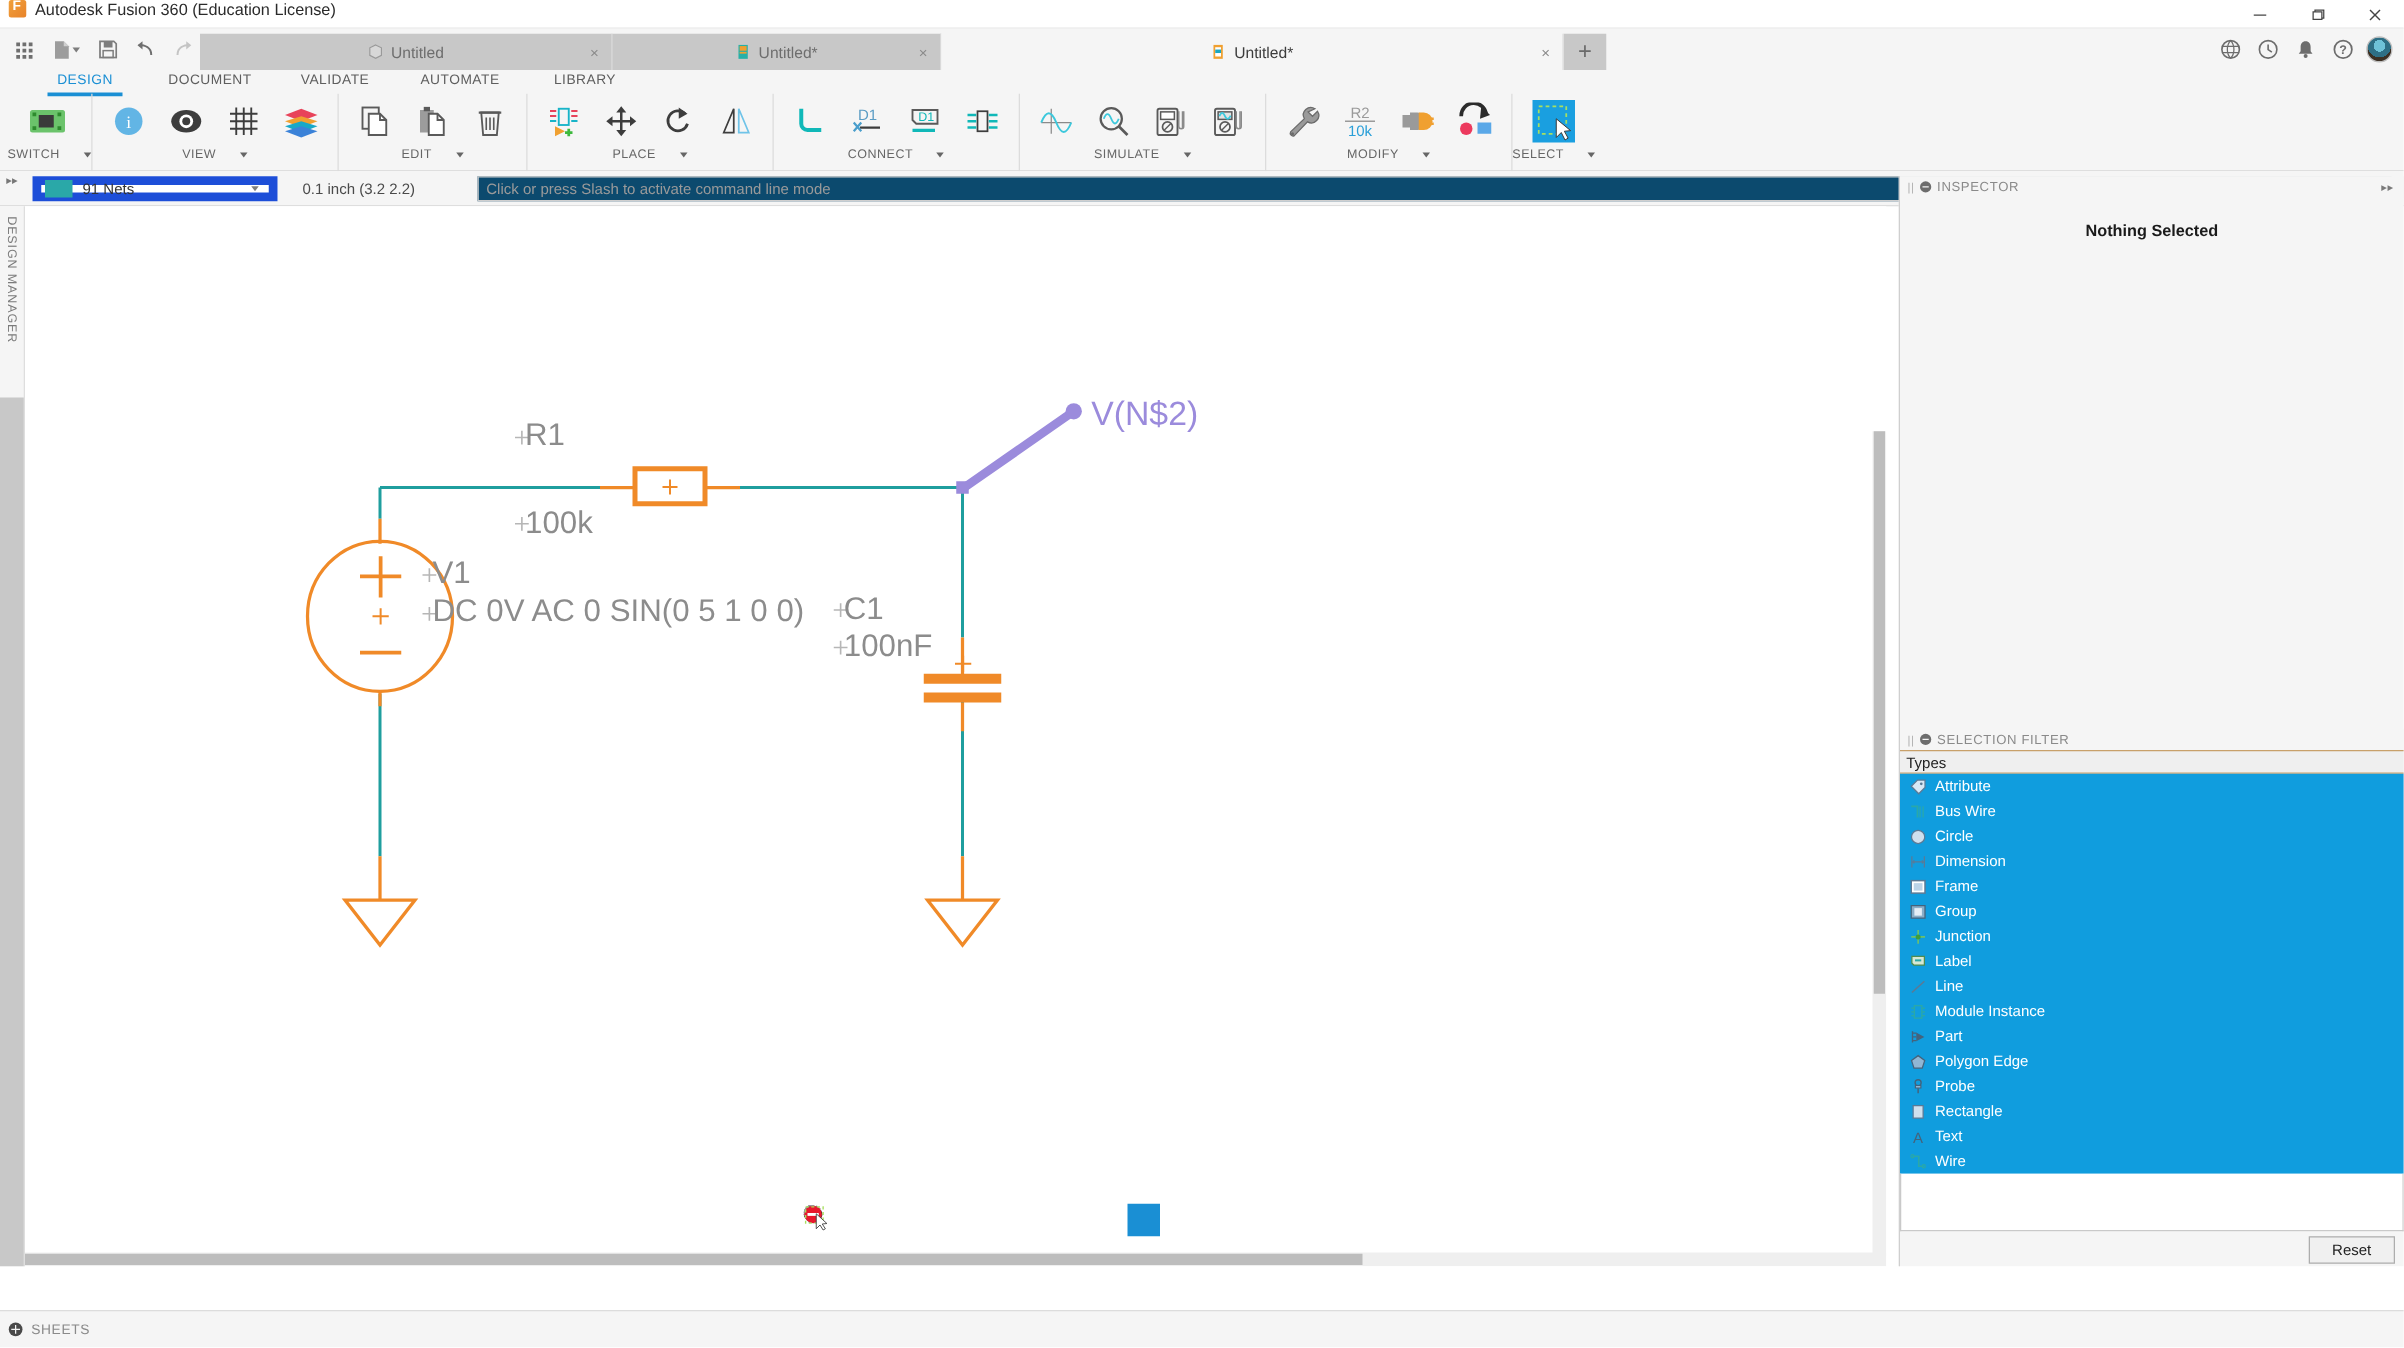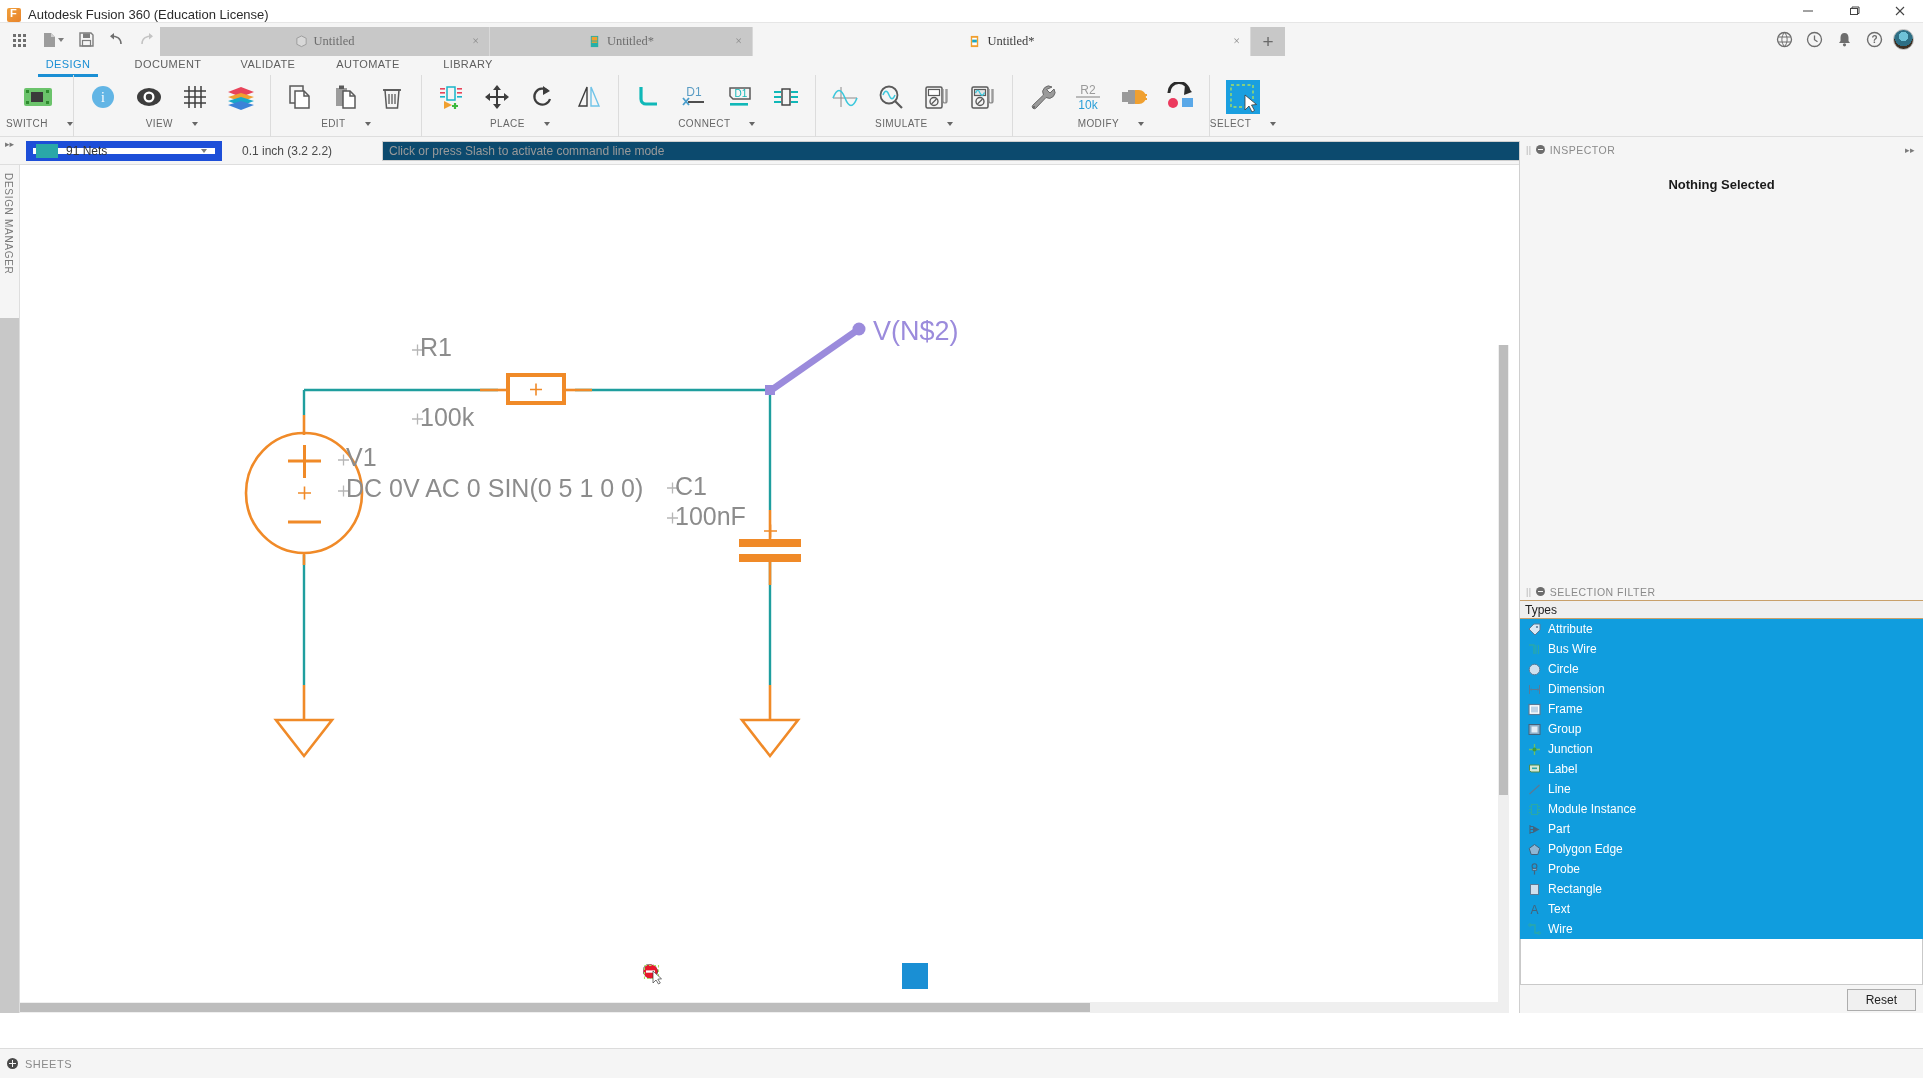--- a/index.html
+++ b/index.html
@@ -7,21 +7,21 @@
     width: 1923px; height: 1078px;
     font-family: "Liberation Sans", sans-serif;
     background: #ffffff;
     overflow: hidden;
   }
   .app { position: relative; width: 1923px; height: 1078px; }
 
   
   .titlebar {
     position: absolute; top: 0; left: 0; width: 1923px; height: 23px;
-    background: #ffffff; display: flex; align-items: flex-end;
+    background: #ffffff; display: flex; align-items: flex-start;
     border-bottom: 1px solid #e6e6e6;
   }
   .titlebar .tb-icon {
     width: 14px; height: 14px; margin-left: 7px; margin-right: 7px;
     background: linear-gradient(135deg,#f0a03c 0%, #e8832a 100%);
     border-radius: 2px; position: relative;
   }
   .titlebar .tb-icon::after {
     content: "F"; position: absolute; left: 3px; top: -1px;
     font-size: 11px; color: #fff; font-weight: bold;
@@ -45,21 +45,20 @@
   }
   .qbtn svg { display: block; }
   .caret-s { width: 0; height: 0; border-left: 3.5px solid transparent; border-right: 3.5px solid transparent; border-top: 4px solid #7d7d7d; margin-left: 1px; }
 
   .tabs { display: flex; align-items: flex-end; height: 33px; flex: 1; }
   .tab {
     height: 29px; display: flex; align-items: center; justify-content: center;
     position: relative; font-size: 12.5px; color: #6e6e6e;
     border-right: 1px solid #d9d9d9; background: #c8c8c8;
     padding: 0 10px;
-    font-family: Liberation Serif, serif;
   }
   .tab.active { background: #f5f5f5; color: #3c3c3c; }
   .tab .tlabel { margin-left: 6px; }
   .tab .tclose { position: absolute; right: 10px; font-size: 12px; color: #8a8a8a; }
   .tab-ico { width: 13px; height: 13px; }
   .tabs-right { display: flex; align-items: center; height: 33px; }
   .rbtn { width: 30px; height: 30px; display: flex; align-items:center; justify-content:center; color:#6d6d6d; }
   .plusbtn { width: 34px; height: 29px; display:flex; align-items:center; justify-content:center;
              background:#c8c8c8; color:#6a6a6a; font-size: 19px; font-weight: 300; }
   .avatar {

